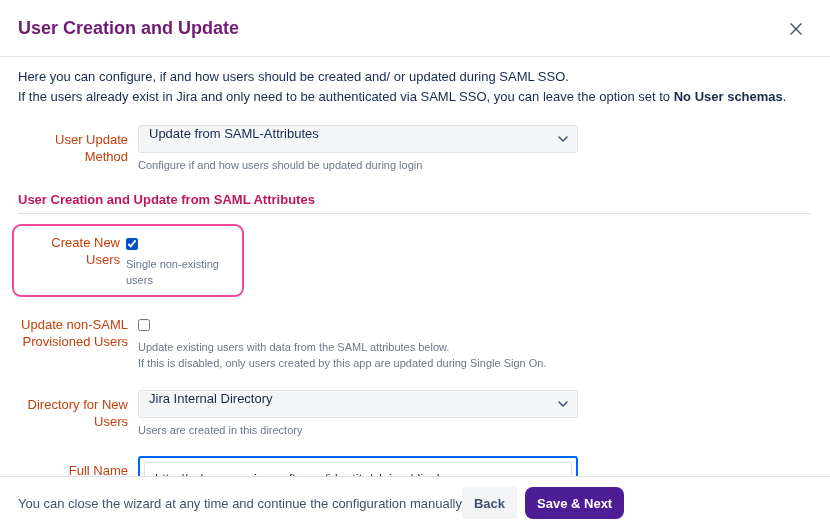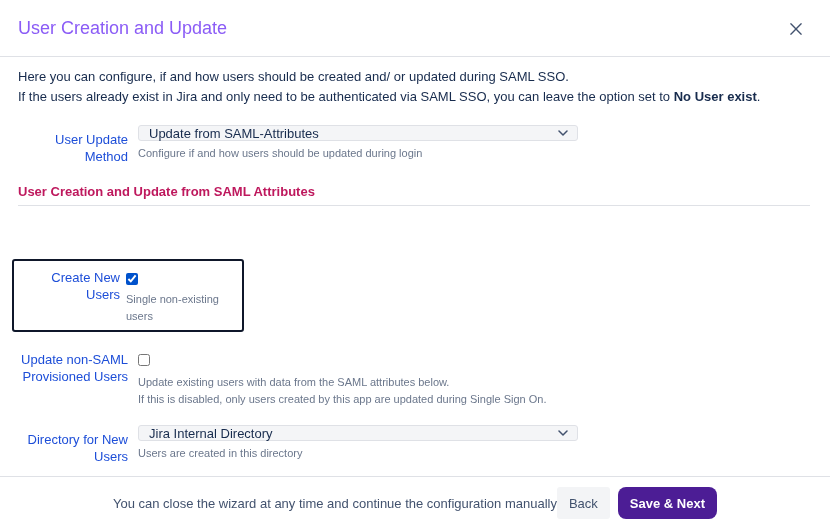--- a/index.html
+++ b/index.html
@@ -1,46 +1,46 @@
 <!DOCTYPE html>
 <html><head>
   <meta charset="utf-8">
   <style>
     * { box-sizing: border-box; margin: 0; padding: 0; }
     html, body { width: 830px; height: 529px; font-family: -apple-system, BlinkMacSystemFont, "Segoe UI", Arial, sans-serif; background: #fff; overflow: hidden; }
     .modal { width: 830px; height: 529px; display: flex; flex-direction: column; }
     .modal-header { display: flex; justify-content: space-between; align-items: flex-start; padding: 18px 22px 14px 18px; }
-    .modal-title { font-size: 18px; font-weight: 400; color: #8b5cf6; }
+    .modal-title { font-size: 18px; font-weight: 700; color: #701a75; }
     .close-btn { background: none; border: none; font-size: 16px; color: #42526e; cursor: pointer; width: 24px; height: 24px; }
     .divider { border: none; border-top: 1px solid #dfe1e6; }
     .modal-body { flex: 1; overflow-y: auto; padding: 10px 20px 18px 18px; }
     .intro-text { font-size: 13px; color: #172b4d; line-height: 1.55; margin-bottom: 18px; }
     .intro-text strong { font-weight: 700; }
     .form-row { display: flex; align-items: flex-start; margin-bottom: 18px; }
-    .form-label { width: 120px; flex-shrink: 0; text-align: right; font-size: 13px; color: #1d4ed8; padding-right: 10px; padding-top: 7px; line-height: 1.3; }
+    .form-label { width: 120px; flex-shrink: 0; text-align: right; font-size: 13px; color: #c2410c; padding-right: 10px; padding-top: 7px; line-height: 1.3; }
     .form-ctrl { flex: 1; max-width: 440px; }
     .select-wrap { position: relative; width: 100%; }
-    .select-box { width: 100%; height: 16px; background: #f4f5f7; border: 1px solid #dfe1e6; border-radius: 3px; padding: 0 28px 0 10px; font-size: 13px; color: #172b4d; display: flex; align-items: flex-start; cursor: pointer; }
+    .select-box { width: 100%; height: 28px; background: #f4f5f7; border: 1px solid #dfe1e6; border-radius: 3px; padding: 0 28px 0 10px; font-size: 13px; color: #172b4d; display: flex; align-items: flex-start; cursor: pointer; }
     .select-caret { position: absolute; right: 10px; top: 50%; transform: translateY(-50%); pointer-events: none; }
     .select-caret svg { width: 10px; height: 6px; display:block; }
     .help-text { font-size: 11px; color: #6b778c; margin-top: 4px; line-height: 1.5; }
     .section-title { font-size: 13px; font-weight: 600; color: #be185d; margin: 16px 0 6px 0; }
     .section-hr { border: none; border-top: 1px solid #dfe1e6; margin-bottom: 10px; }
     .checkbox-input { margin-top: 8px; width: 12px; height: 12px; cursor: pointer; accent-color: #0052cc; }
-    .highlight-box { border: 2px solid #0f172a; border-radius: 3px; padding: 4px 6px 6px 6px; margin-left: -6px; display: inline-block; margin-top: 43px; }
+    .highlight-box { border: 2px solid #ec4899; border-radius: 9px; padding: 4px 6px 6px 6px; margin-left: -6px; display: inline-block; }
     .highlight-box .form-label { width: 106px; padding-right: 6px; padding-top: 5px; }
     .highlight-box .form-ctrl { width: 110px; }
     .highlight-box .help-text { margin-top: 2px; }
     .text-input { width: 100%; height: 32px; background: #fff; border: 1px solid #dfe1e6; border-radius: 3px; padding: 0 10px; font-size: 13px; color: #172b4d; }
     .input-highlight { border: 2px solid #0065ff; border-radius: 3px; padding: 4px; }
     .input-highlight .text-input { border: 1px solid #dfe1e6; }
-    .modal-footer { border-top: 1px solid #dfe1e6; padding: 10px 18px; display: flex; align-items: center; justify-content: center; background: #fff; }
+    .modal-footer { border-top: 1px solid #dfe1e6; padding: 10px 18px; display: flex; align-items: center; justify-content: flex-start; background: #fff; }
     .footer-text { font-size: 13px; color: #42526e; }
     .footer-buttons { display: flex; gap: 8px; }
-    .btn { height: 32px; padding: 0 12px; border-radius: 3px; font-size: 13px; font-weight: 400; cursor: pointer; border: none; }
+    .btn { height: 32px; padding: 0 12px; border-radius: 3px; font-size: 13px; font-weight: 700; cursor: pointer; border: none; }
     .btn-secondary { background: #f3f4f6; color: #42526e; }
     .btn-primary { background: #4c1d95; color: #fff; font-weight: 600; border-radius: 8px; }
     
     .modal-body::-webkit-scrollbar { width: 10px; }
     .modal-body::-webkit-scrollbar-thumb { background: #c1c7d0; border-radius: 5px; }
     .modal-body::-webkit-scrollbar-track { background: #f4f5f7; }
   </style>
 </head>
 <body>
 
@@ -56,21 +56,21 @@
       </span>
     </button>
   </div>
   <hr class="divider">
 
   <div class="modal-body">
 
     <div class="intro-text">
       <div>Here you can configure, if and how users should be created and/ or updated during SAML SSO.</div>
       <div>
-        <span>If the users already exist in Jira and only need to be authenticated via SAML SSO, you can leave the option set to </span><strong>No User exist</strong><span>.</span>
+        <span>If the users already exist in Jira and only need to be authenticated via SAML SSO, you can leave the option set to </span><strong>No User schemas</strong><span>.</span>
       </div>
     </div>
 
     <div class="form-row">
       <div class="form-label">User Update Method</div>
       <div class="form-ctrl">
         <div class="select-wrap">
           <div class="select-box">
             <span>Update from SAML-Attributes</span>
           </div>

